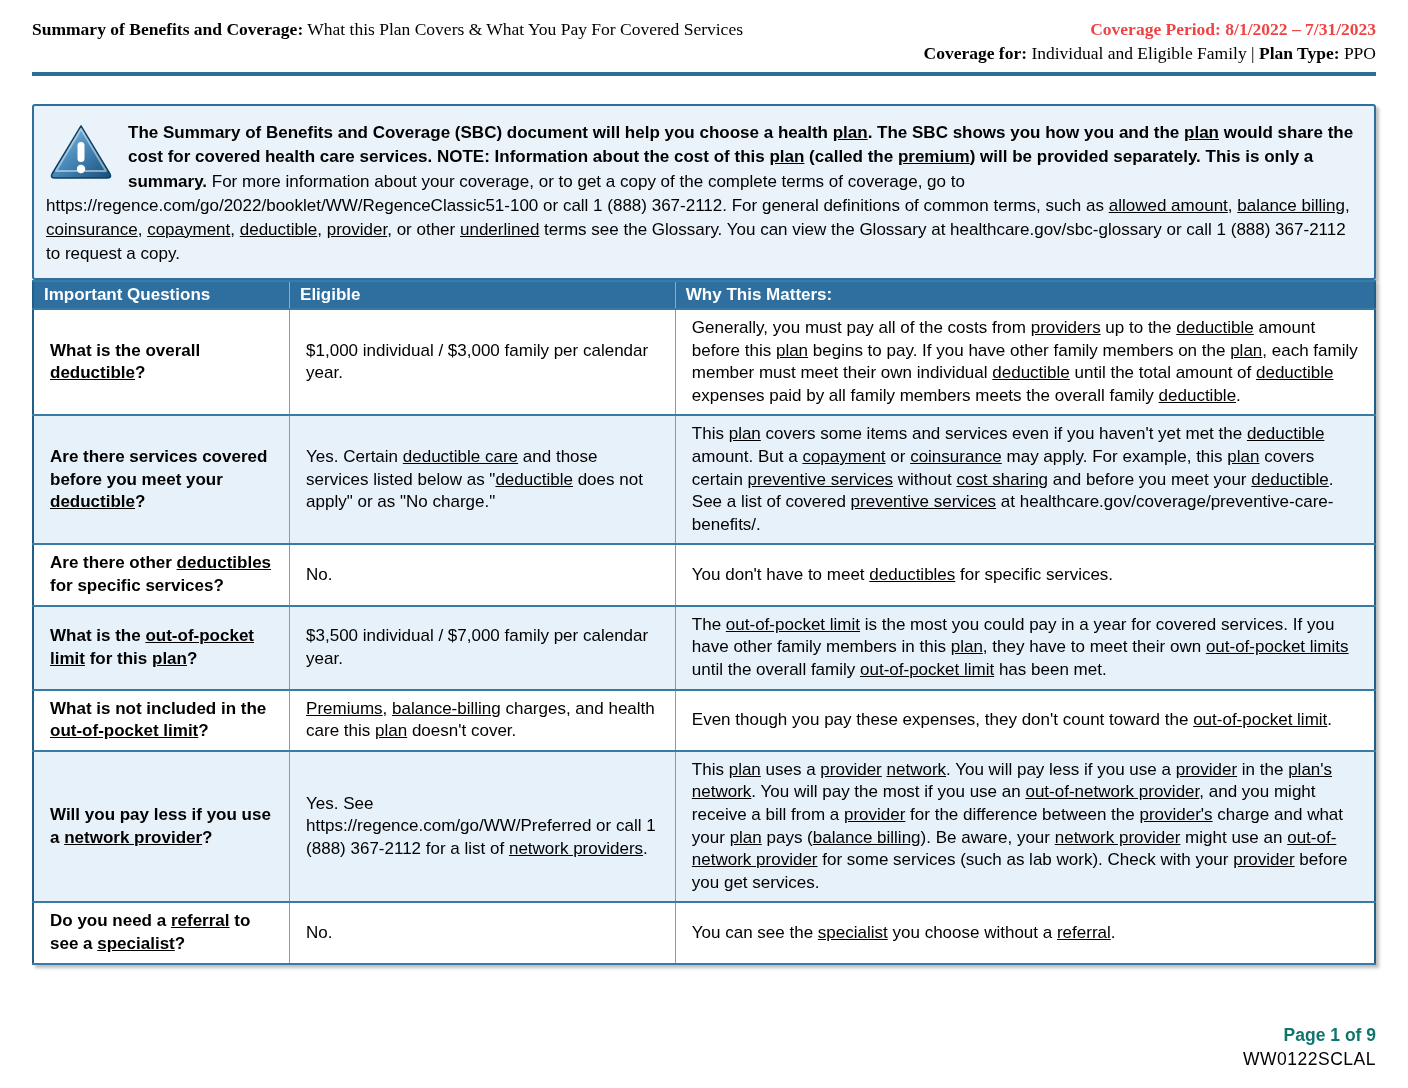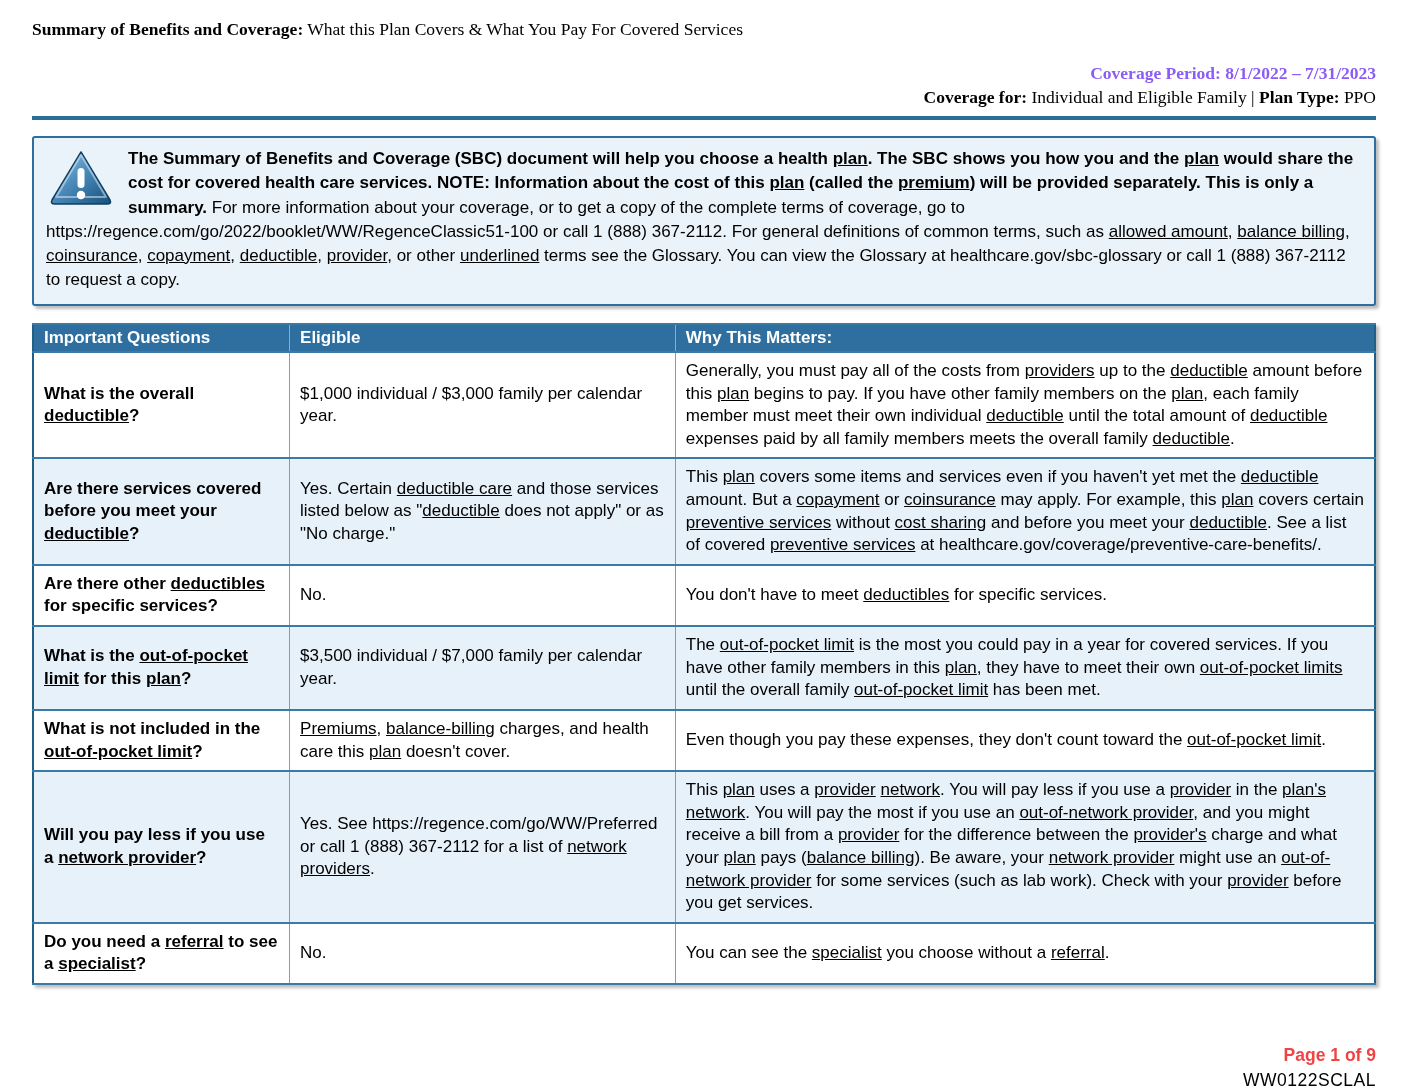--- a/index.html
+++ b/index.html
@@ -12,66 +12,65 @@
   }
   .page { padding: 18px 32px 0 32px; }
 
   
   .doc-header { display: flex; justify-content: space-between; align-items: flex-start; font-family: Liberation Serif, serif; }
   .hdr-left { font-size: 17.5px; line-height: 1.35; }
   .hdr-title .b { font-weight: 700; }
   .plan-name { color: #1c6b9c; font-weight: 700; font-size: 17.5px; }
   .plan-name sup { font-size: 10px; }
   .hdr-right { text-align: right; font-size: 17.5px; line-height: 1.35; }
-  .coverage-period { color: #8b5cf6; font-weight: 700; margin-top: 44px; }
+  .coverage-period { color: #ef4444; font-weight: 700; }
   .coverage-for .b { font-weight: 700; margin-top: 18px; }
   .hdr-rule { height: 4px; background: #2c6f96; margin-top: 7px; }
 
   
   .notice {
-    margin-top: 16px;
+    margin-top: 28px;
     border: 2px solid #2e6f9f;
     background: #eaf3fa;
     border-radius: 3px;
-    padding: 9px 14px 12px 12px;
+    padding: 15px 14px 12px 12px;
     font-size: 17px;
     line-height: 1.42;
     box-shadow: 3px 3px 3px rgba(110,110,110,0.45);
     min-height: 158px;
   }
   .warn-icon { float: left; width: 66px; height: 58px; margin: 2px 14px 4px 2px; }
   .b { font-weight: 700; }
   .u { text-decoration: underline; }
 
   
   .benefits-table {
     width: 100%;
-    margin-top: 17px;
     border-collapse: collapse;
     box-shadow: 3px 3px 3px rgba(110,110,110,0.45);
     font-size: 17px;
   }
   .benefits-table th, .benefits-table td {
     border: 1.5px solid #6fa3c2;
     vertical-align: middle;
   }
   .benefits-table { border: 2.5px solid #1f5f88; }
   .benefits-table tr { border-top: 2px solid #3a7ba6; border-bottom: 2px solid #3a7ba6; }
   .benefits-table th {
     background: #2e6f9f; color: #ffffff; text-align: left;
     font-size: 17px; font-weight: 700; padding: 3px 10px; height: 26px;
     border-color: #7fb0cc;
   }
-  .benefits-table td { padding: 7px 10px; line-height: 1.33; background: #ffffff; }
+  .benefits-table td { padding: 7px 16px; line-height: 1.33; background: #ffffff; }
   .benefits-table tr.shaded td { background: #e7f1fa; }
   td.q-cell { font-weight: 700; }
 
   
   .doc-footer { margin-top: 58px; text-align: right; line-height: 1.4; }
-  .footer-page { color: #ef4444; font-weight: 700; font-size: 17.5px; }
+  .footer-page { color: #0f766e; font-weight: 700; font-size: 17.5px; }
   .footer-company { font-size: 18.5px; letter-spacing: 0.5px; }
   .footer-code { font-size: 17.5px; letter-spacing: 0.5px; }
 </style>
 </head>
 <body>
 
 <div class="page">
 
   <div class="doc-header">
     <div class="hdr-left">

